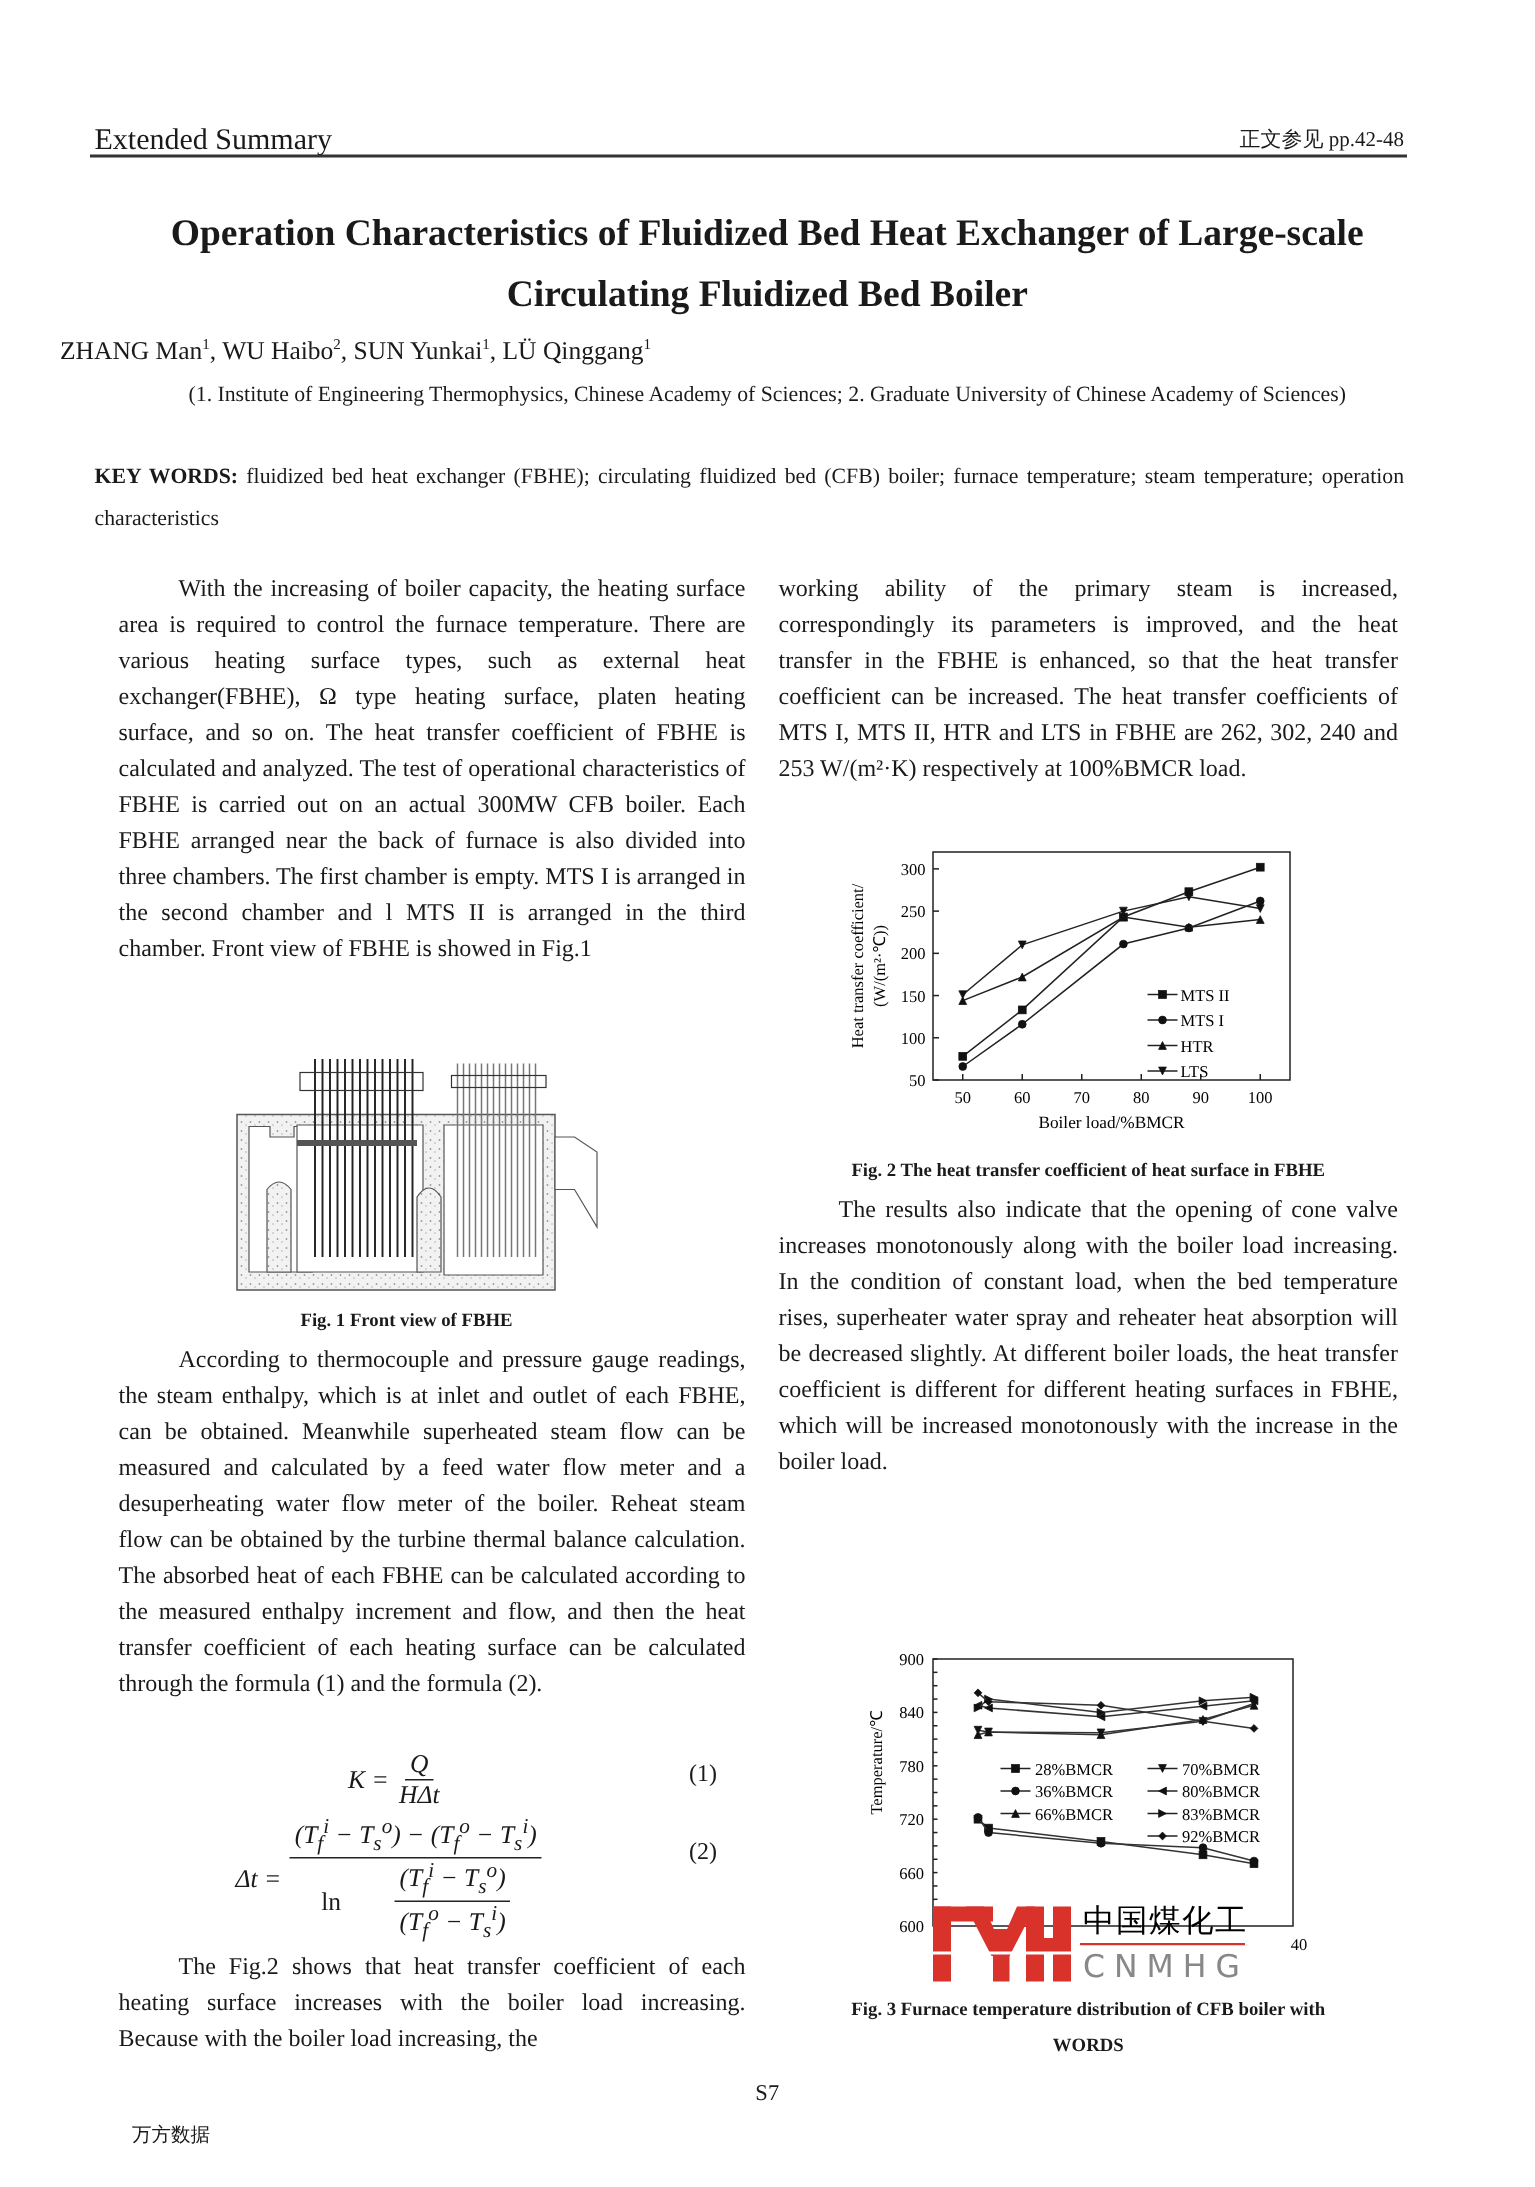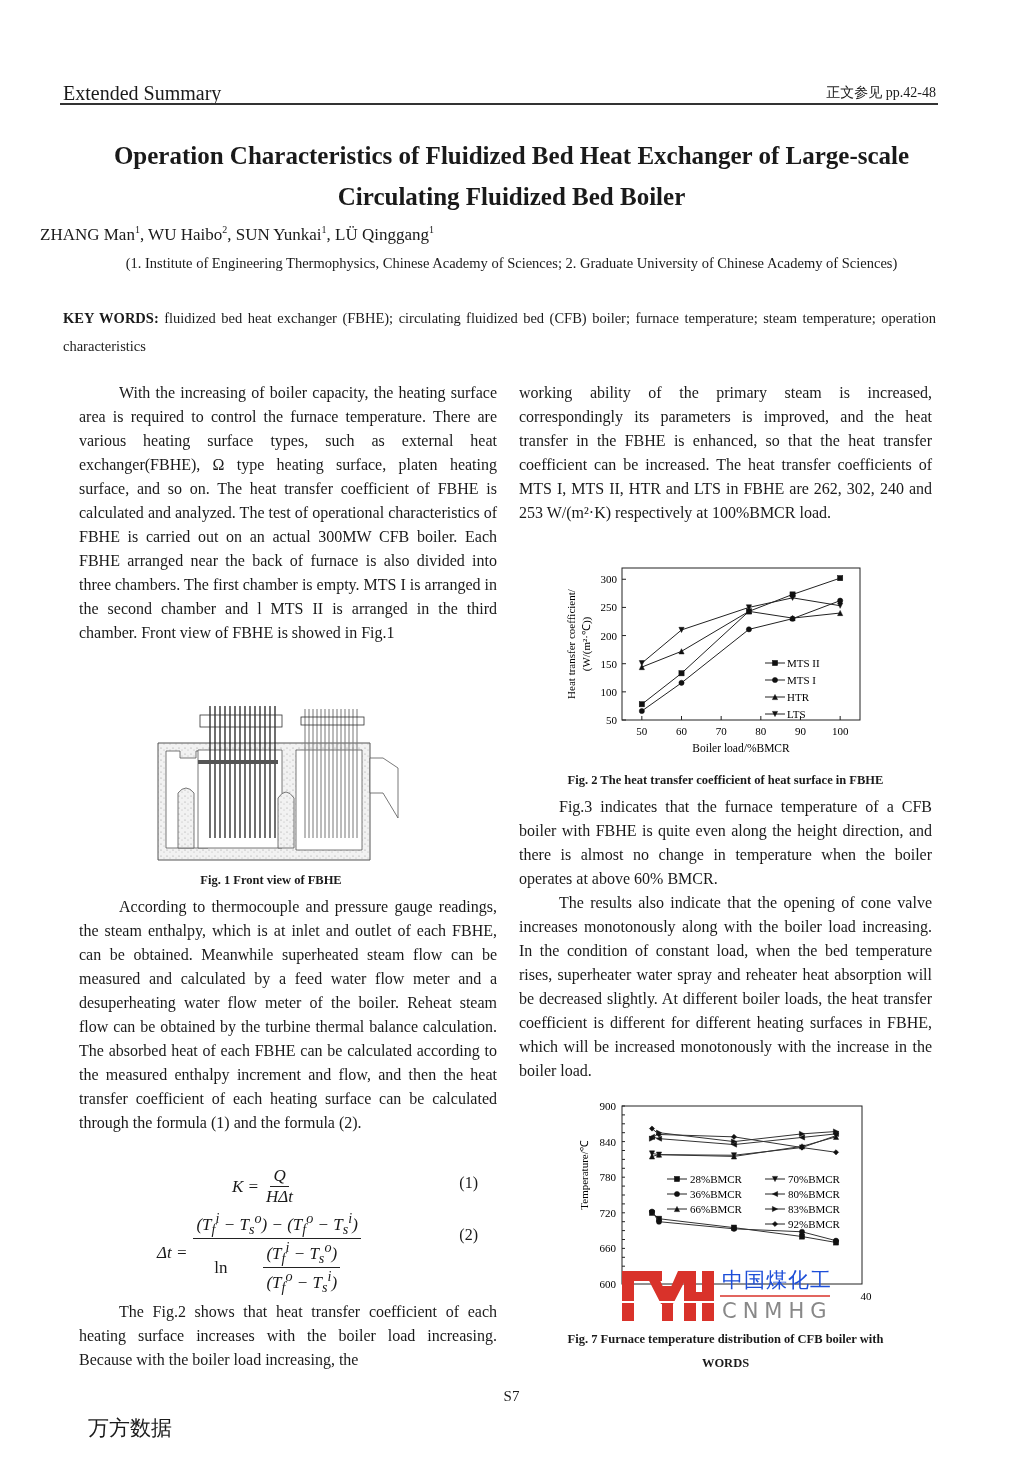--- a/index.html
+++ b/index.html
@@ -21,21 +21,21 @@
   .indent{text-indent:40px;}
   .left{left:79px;width:418px;}
   .right{left:519px;width:413px;}
   .figcap{font-weight:bold;font-size:12.5px;text-align:center;}
   .eq{font-style:italic;font-size:17px;}
   .eqnum{font-size:16px;}
   .frac{display:inline-flex;flex-direction:column;align-items:center;vertical-align:middle;}
   .frac .num{border-bottom:1px solid #222;padding:0 3px;}
   .frac .den{padding:0 3px;}
   .page-num{left:0;width:1023px;top:1388px;text-align:center;font-size:15px;}
-  .wanfang{left:88px;top:1414px;font-size:21px;font-family:Liberation Serif, serif;}
+  .wanfang{left:88px;top:1414px;font-size:13px;font-family:Liberation Serif, serif;}
   svg text{font-family:"Liberation Serif",serif;}
   .logo{left:622px;top:1266px;}
 </style>
 </head>
 <body>
 
 <div class="abs hdr-left">Extended Summary</div>
 <div class="abs hdr-right">正文参见 pp.42-48</div>
 <div class="abs hdr-rule"></div>
 
@@ -224,21 +224,20 @@
       <polygon points="232.56666666666666,40.43703703703704 229.96666666666667,35.237037037037034 235.16666666666666,35.237037037037034" fill="#111" stroke="#111" stroke-width="0.5"></polygon>
       <polygon points="280.16666666666663,48.31851851851851 277.5666666666666,43.118518518518506 282.76666666666665,43.118518518518506" fill="#111" stroke="#111" stroke-width="0.5"></polygon>
       <line x1="205" y1="154" x2="225" y2="154" stroke="#222"></line>
       <polygon points="215,156.6 212.4,151.4 217.6,151.4" fill="#111" stroke="#111" stroke-width="0.5"></polygon>
       <text x="227" y="158" font-size="11">LTS</text>
     </svg>
 </div>
 <div class="abs figcap" style="left:519px;width:413px;top:773px;">Fig. 2   The heat transfer coefficient of heat surface in FBHE</div>
 
 <div class="abs col right" style="top:795px;">
-  <p class="indent">Fig.3 indicates that the furnace temperature of a CFB boiler with FBHE is quite even along the height direction, and there is almost no change in temperature when the boiler operates at above 60% BMCR.</p>
   <p class="indent">The results also indicate that the opening of cone valve increases monotonously along with the boiler load increasing. In the condition of constant load, when the bed temperature rises, superheater water spray and reheater heat absorption will be decreased slightly. At different boiler loads, the heat transfer coefficient is different for different heating surfaces in FBHE, which will be increased monotonously with the increase in the boiler load.</p>
 </div>
 
 <div class="abs" style="left:560px;top:1098px;width:320px;height:210px;">
   <svg id="fig3" width="320" height="210" viewBox="0 0 320 210">
       <rect x="62" y="8" width="240" height="178" fill="none" stroke="#222" stroke-width="1"></rect>
       <line x1="62" y1="186" x2="65" y2="186" stroke="#222"></line>
       <line x1="62" y1="177.1" x2="65" y2="177.1" stroke="#222"></line>
       <line x1="62" y1="168.2" x2="65" y2="168.2" stroke="#222"></line>
       <line x1="62" y1="159.3" x2="65" y2="159.3" stroke="#222"></line>
@@ -340,21 +339,21 @@
       <rect x="0" y="5" width="40" height="10"></rect>
       <polygon points="22,5 34,5 45,30 56,5 68,5 51,38 39,38"></polygon>
       <rect x="40" y="20" width="11" height="35"></rect>
       <rect x="62" y="5" width="12" height="50"></rect>
       <rect x="62" y="26" width="30" height="10"></rect>
       <rect x="80" y="5" width="12" height="50"></rect>
     </g>
     <line x1="0" y1="36" x2="92" y2="36" stroke="#fff" stroke-width="2"></line>
     <line x1="98" y1="30" x2="208" y2="30" stroke="#d9322a" stroke-width="1.5"></line>
   </svg>
-  <div class="abs" style="left:100px;top:0;font-family:'DejaVu Sans',sans-serif;font-size:21px;color:#1d4ed8;letter-spacing:1px;">中国煤化工</div>
+  <div class="abs" style="left:100px;top:0;font-family:'DejaVu Sans',sans-serif;font-size:21px;color:#000000;letter-spacing:1px;">中国煤化工</div>
   <div class="abs" style="left:100px;top:33px;font-family:'DejaVu Sans',sans-serif;font-size:21px;color:#888;letter-spacing:6px;">CNMHG</div>
 </div>
 
-<div class="abs figcap" style="left:519px;width:413px;top:1332px;">Fig. 7   Furnace temperature distribution of CFB boiler with</div>
+<div class="abs figcap" style="left:519px;width:413px;top:1332px;">Fig. 3   Furnace temperature distribution of CFB boiler with</div>
 <div class="abs figcap" style="left:519px;width:413px;top:1356px;">WORDS</div>
 
 <div class="abs page-num">S7</div>
 <div class="abs wanfang">万方数据</div>
 
 </body></html>

